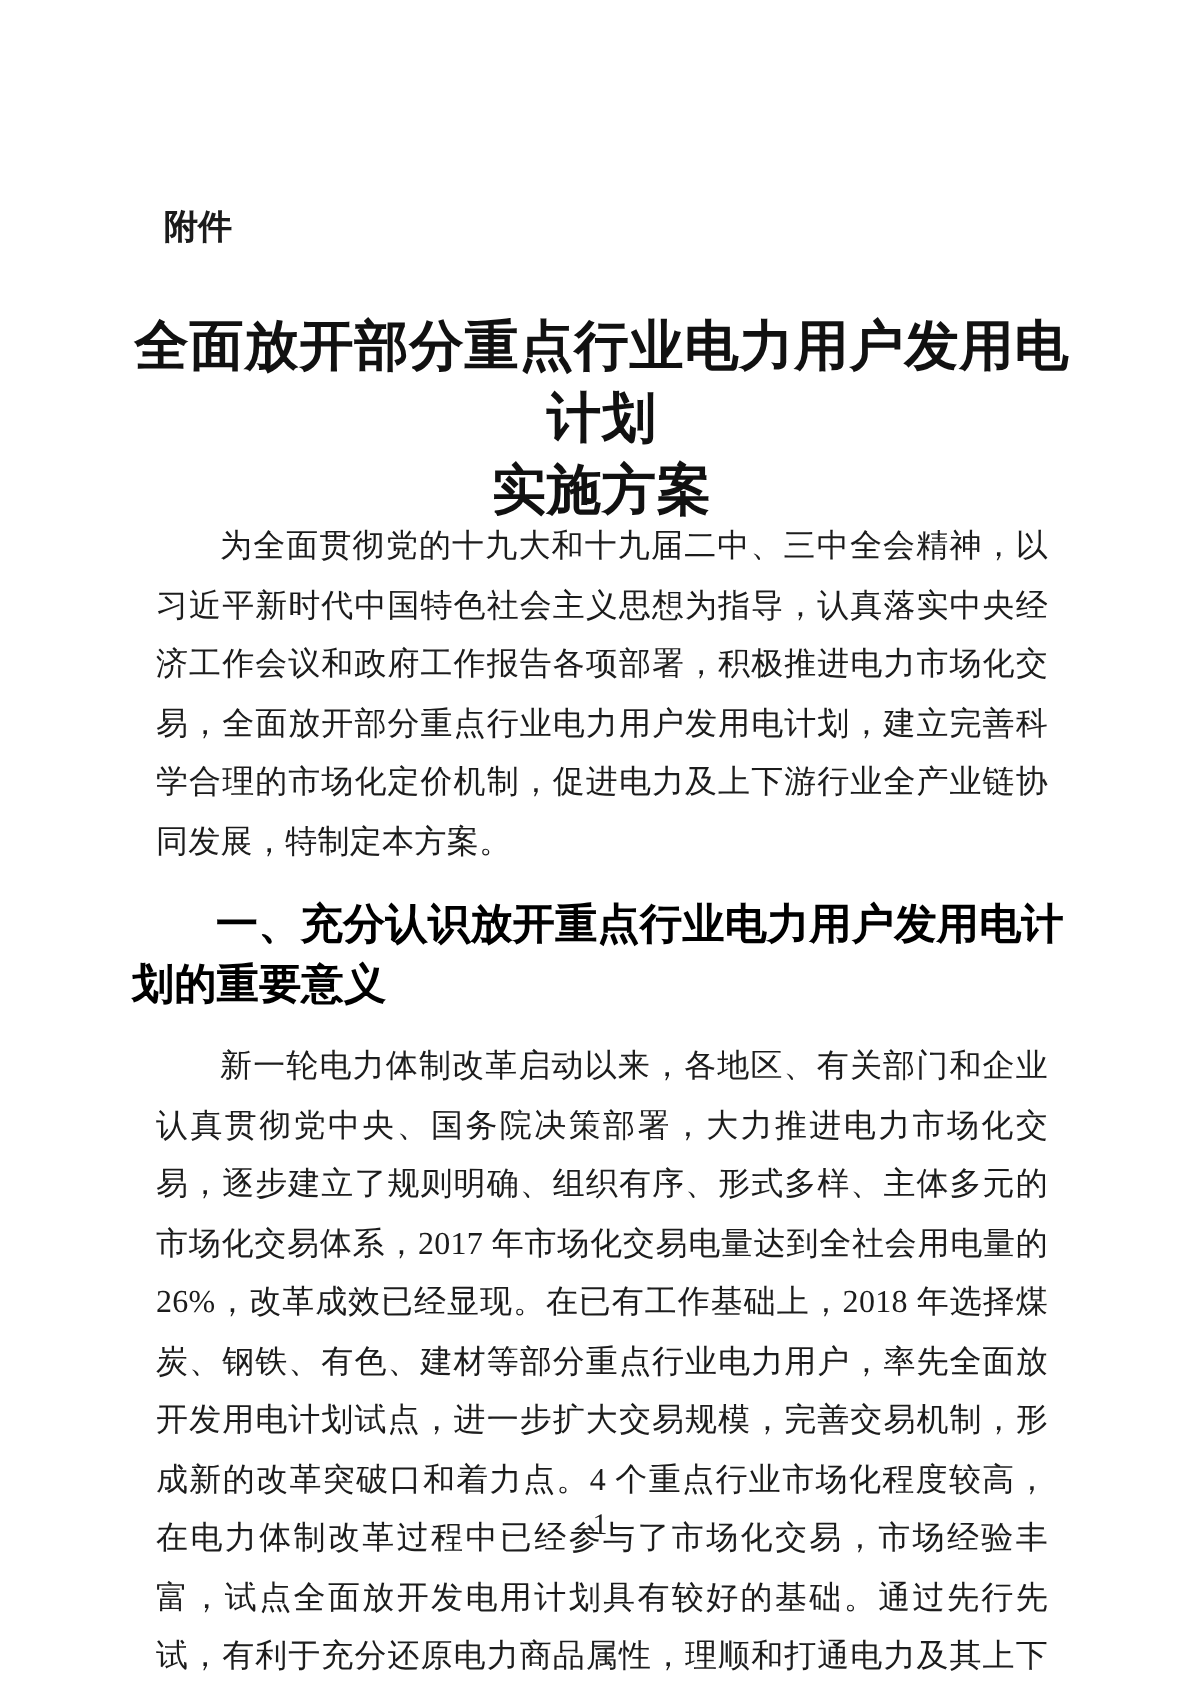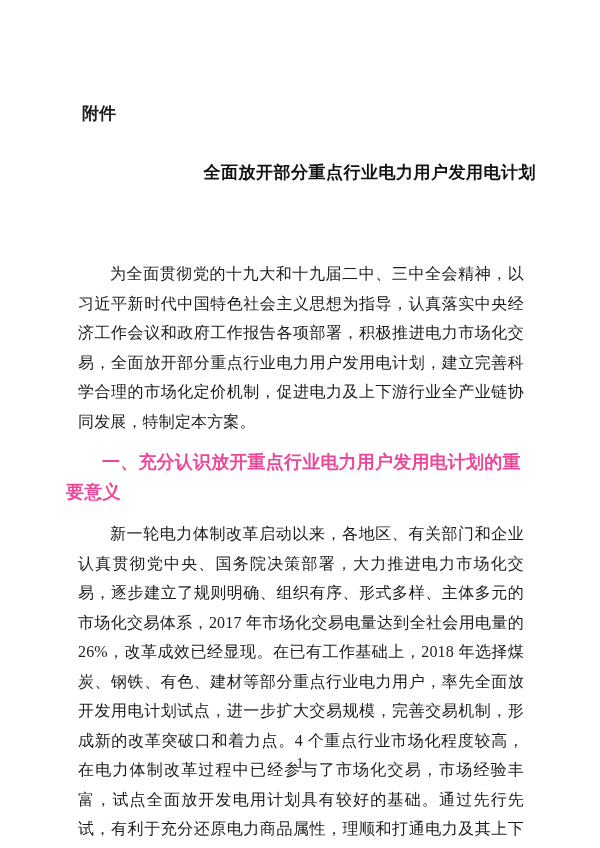--- a/index.html
+++ b/index.html
@@ -23,24 +23,24 @@
     font-weight: bold;
     font-size: 17px;
     line-height: 20px;
     color: #1c1c1c;
   }
   .doc-title {
     position: absolute;
     left: 66px;
     top: 155px;
     width: 470px;
-    text-align: right;
+    text-align: center;
     font-family: "Liberation Serif", "DejaVu Serif", serif;
     font-weight: bold;
-    font-size: 17px;
+    font-size: 27px;
     letter-spacing: 0.5px;
     line-height: 36px;
     color: #111111;
     margin: 0;
   }
   .content {
     position: absolute;
     left: 66px;
     top: 247px;
     width: 470px;
@@ -53,25 +53,25 @@
     line-height: 29.5px;
     text-align: justify;
     text-justify: inter-ideograph;
     text-indent: 2em;
     color: #1c1c1c;
   }
   .content h2 {
     margin: 0;
     font-family: "Liberation Sans", "DejaVu Sans", sans-serif;
     font-weight: bold;
-    font-size: 18px;
+    font-size: 21px;
     letter-spacing: 0.2px;
     line-height: 29.5px;
     text-indent: 2em;
-    color: #ec4899;
+    color: #000000;
   }
   .page-number {
     position: absolute;
     left: 0;
     top: 754px;
     width: 600px;
     text-align: center;
     font-family: "Liberation Serif", "DejaVu Serif", serif;
     font-size: 15px;
     line-height: 18px;
@@ -80,20 +80,21 @@
 </style>
 </head>
 <body>
 
 <div class="page">
 
   <div class="attachment-label">附件</div>
 
   <h1 class="doc-title">
     <span>全面放开部分重点行业电力用户发用电计划</span><br>
+    <span>实施方案</span>
   </h1>
 
   <div class="content">
     <p>为全面贯彻党的十九大和十九届二中、三中全会精神，以习近平新时代中国特色社会主义思想为指导，认真落实中央经济工作会议和政府工作报告各项部署，积极推进电力市场化交易，全面放开部分重点行业电力用户发用电计划，建立完善科学合理的市场化定价机制，促进电力及上下游行业全产业链协同发展，特制定本方案。</p>
     <h2>一、充分认识放开重点行业电力用户发用电计划的重要意义</h2>
     <p>新一轮电力体制改革启动以来，各地区、有关部门和企业认真贯彻党中央、国务院决策部署，大力推进电力市场化交易，逐步建立了规则明确、组织有序、形式多样、主体多元的市场化交易体系，2017 年市场化交易电量达到全社会用电量的 26%，改革成效已经显现。在已有工作基础上，2018 年选择煤炭、钢铁、有色、建材等部分重点行业电力用户，率先全面放开发用电计划试点，进一步扩大交易规模，完善交易机制，形成新的改革突破口和着力点。4 个重点行业市场化程度较高，在电力体制改革过程中已经参与了市场化交易，市场经验丰富，试点全面放开发电用计划具有较好的基础。通过先行先试，有利于充分还原电力商品属性，理顺和打通电力及其上下游行业的价格市场化形成机制，形成全产业链价格联动、利</p>
   </div>
 
   <div class="page-number">1</div>
 

